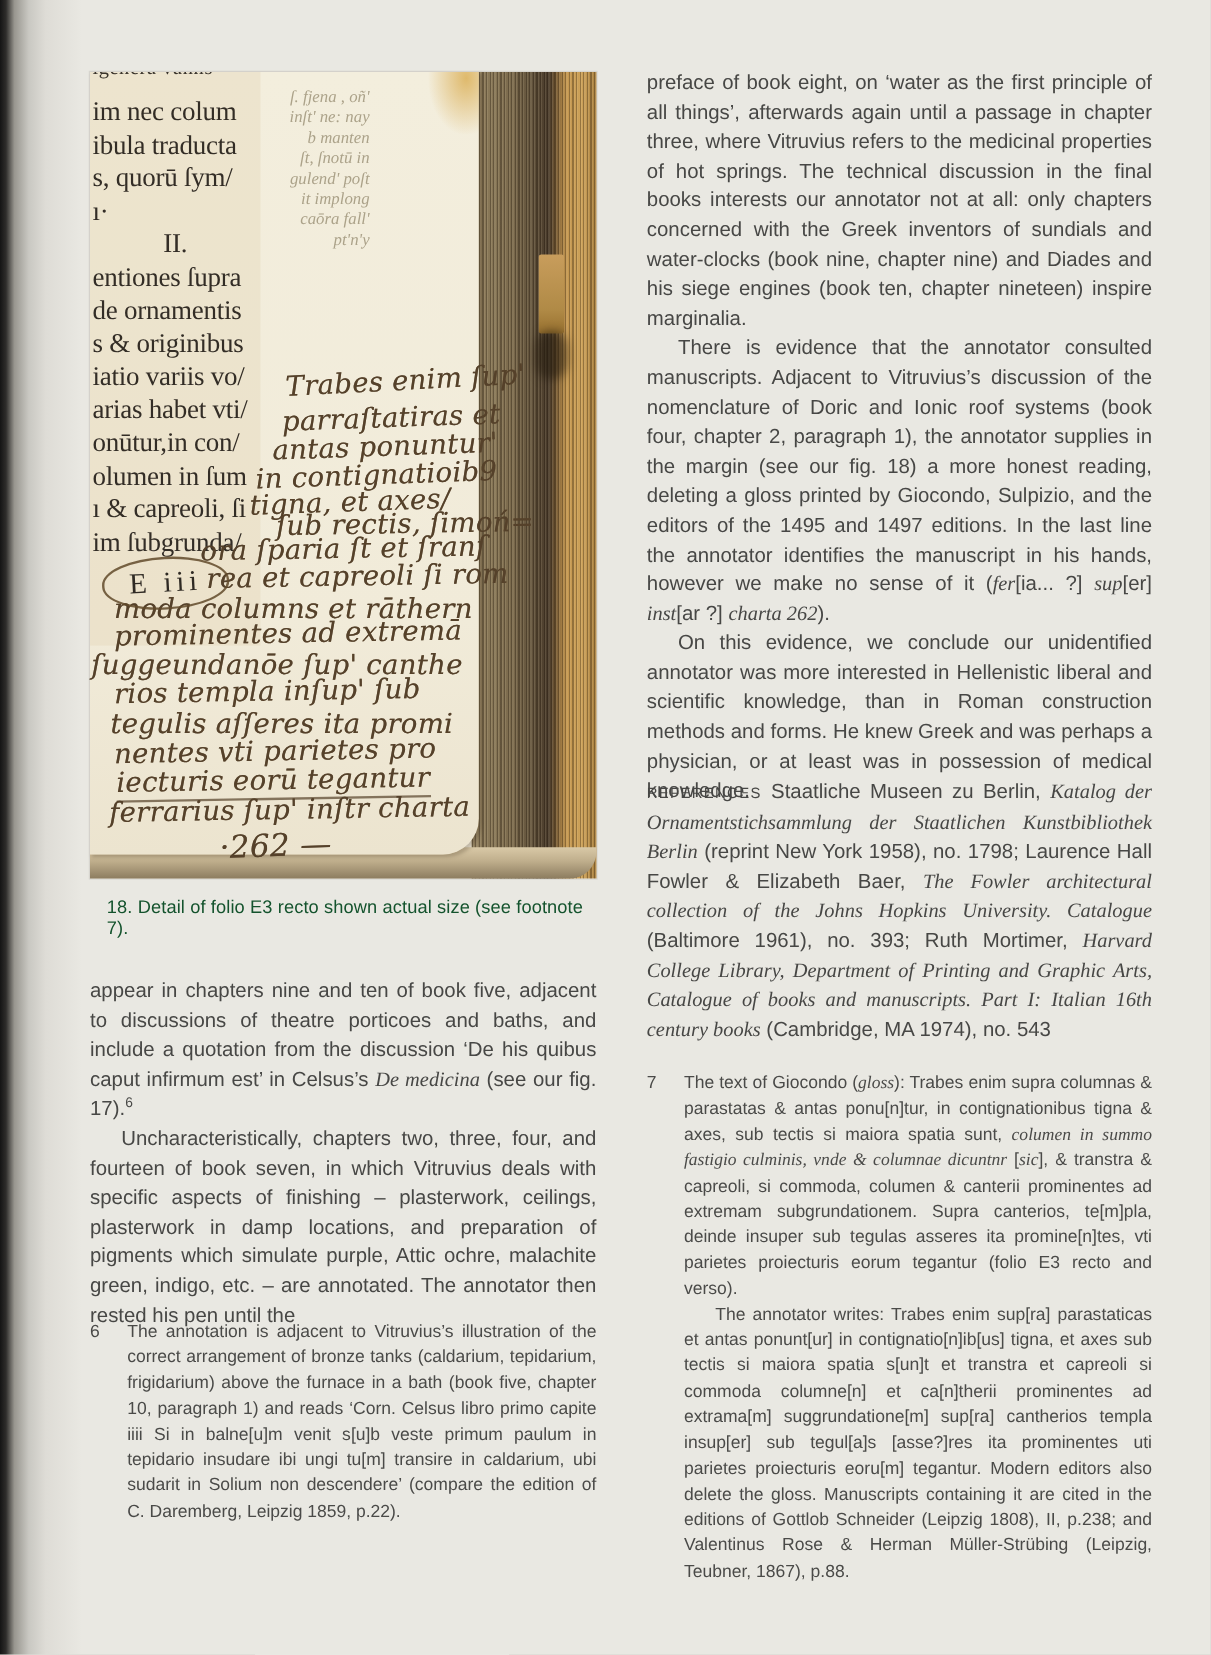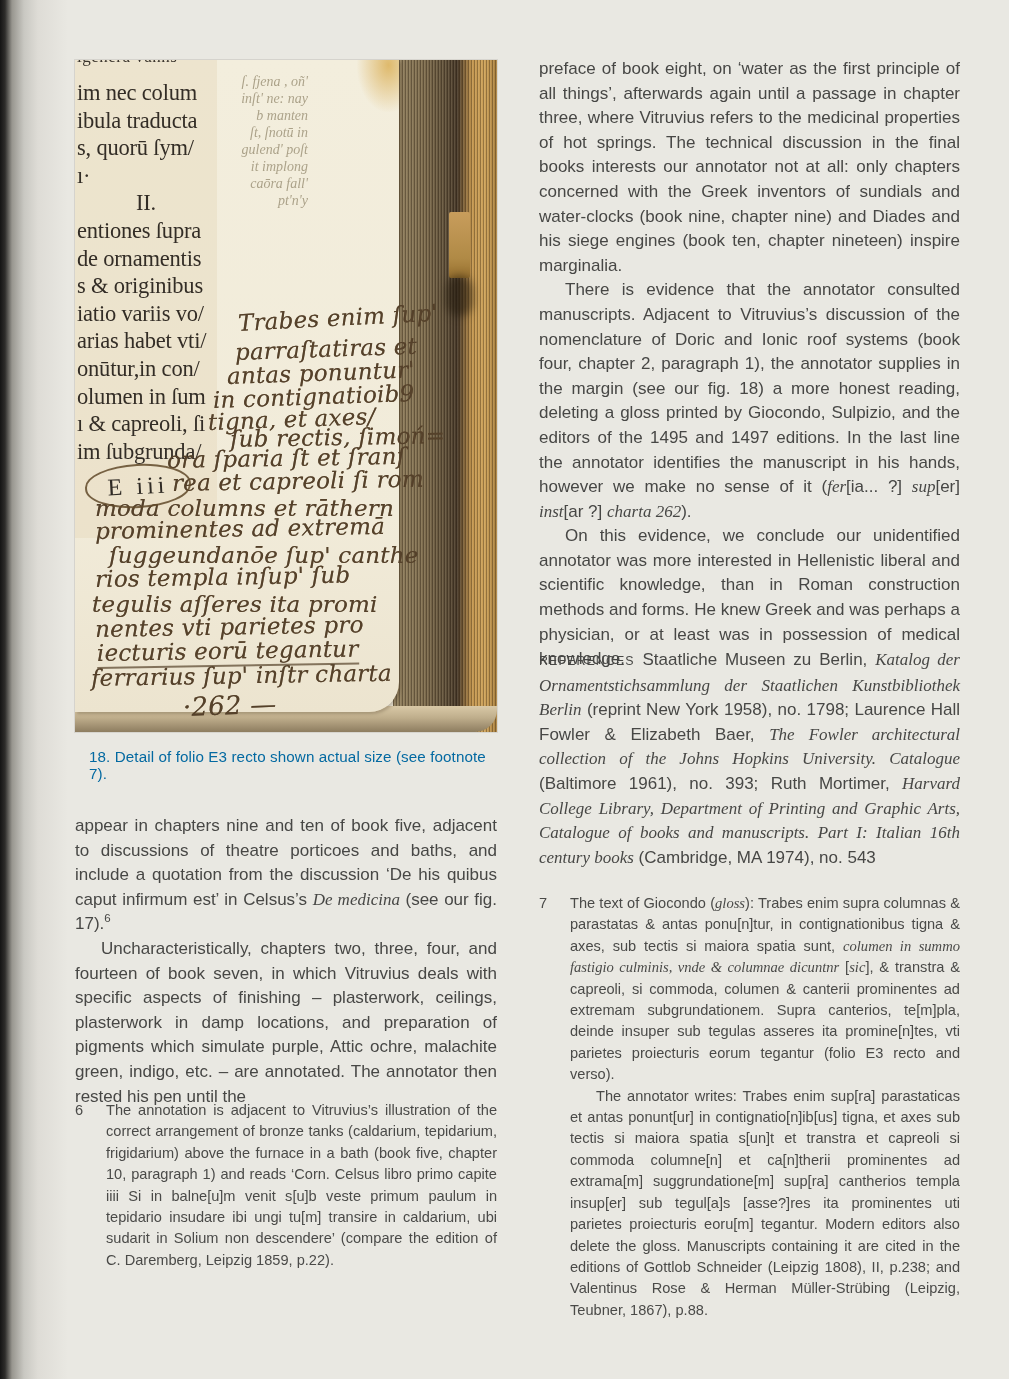--- a/index.html
+++ b/index.html
@@ -20,21 +20,21 @@
   .body-text, .fn{color:#47,4745;}
   .body-text{color:#474745;}
   .para{margin:0;}
   .indent{text-indent:26px;}
   .it{font-style:italic;font-family:Liberation Serif, serif;}
   .sc{font-size:12.4px; letter-spacing:1.1px;}
   .sup{font-size:11.5px; vertical-align:super; line-height:0;}
   .fn{font-size:14.6px; line-height:21.4px; text-align:justify; color:#4a4a48;}
   .fn-block{position:relative; padding-left:31px;}
   .fn-num{position:absolute; left:0; top:0; width:20px; font-size:14.6px;}
-  .caption{font-size:15.2px; color:#0369a1; letter-spacing:.1px;}
+  .caption{font-size:15.2px; color:#14532d; letter-spacing:.1px;}
   
   .figure{
     position:absolute; left:75px; top:60px; width:422px; height:672px;
     background:#efe9d9; box-shadow:0 0 0 1px rgba(90,85,70,.12);
   }
   .foredge{
     position:absolute; right:0; top:0; width:104px; height:672px; z-index:1;
     background:
       repeating-linear-gradient(90deg, rgba(25,15,5,.30) 0 1px, rgba(255,240,205,.10) 1px 2px, rgba(0,0,0,0) 2px 3px),
       linear-gradient(90deg,#91805f 0%,#7d6c4e 30%,#5f503a 50%,#463829 62%,#7d6038 68%,#c2954e 76%,#cda25a 88%,#a87f3e 100%);
@@ -163,21 +163,21 @@
       <div class="hwline" style="left: 163px; top: 250px; transform: rotate(-3deg);">Trabes enim ſup'</div>
           <div class="hwline" style="left: 160px; top: 279px; transform: rotate(-2deg);">parraſtatiras et</div>
           <div class="hwline" style="left: 152px; top: 303px; transform: rotate(-2deg);">antas ponuntur'</div>
           <div class="hwline" style="left: 138px; top: 327px; transform: rotate(-2deg);">in contignatioib9</div>
           <div class="hwline" style="left: 133px; top: 349px; transform: rotate(-2deg);">tigna, et axes/</div>
           <div class="hwline" style="left: 155px; top: 366px; transform: rotate(-1deg);">ſub rectis, ſimoń=</div>
           <div class="hwline" style="left: 92px; top: 387px; transform: rotate(-1deg);">ora ſparia ſt et ſranſ</div>
           <div class="hwline" style="left: 97px; top: 410px; transform: rotate(-1deg);">rea et capreoli ſi rom</div>
           <div class="hwline" style="left: 20px; top: 435px; transform: rotate(0deg);">moda columns et rāthern</div>
           <div class="hwline" style="left: 20px; top: 458px; transform: rotate(-1deg);">prominentes ad extremā</div>
-          <div class="hwline" style="left: 34px; top: 482px; transform: rotate(0deg);">ſuggeundanōe ſup' canthe</div>
+          <div class="hwline" style="left: 1px; top: 482px; transform: rotate(0deg);">ſuggeundanōe ſup' canthe</div>
           <div class="hwline" style="left: 20px; top: 506px; transform: rotate(-1deg);">rios templa inſup' ſub</div>
           <div class="hwline" style="left: 17px; top: 531px; transform: rotate(0deg);">tegulis aſſeres ita promi</div>
           <div class="hwline" style="left: 20px; top: 556px; transform: rotate(-1deg);">nentes vti parietes pro</div>
           <div class="hwline ul" style="left: 22px; top: 580px; transform: rotate(-1deg);">iecturis eorū tegantur</div>
           <div class="hwline" style="left: 16px; top: 605px; transform: rotate(-1deg);">ferrarius ſup' inſtr charta</div>
           <div class="hwline" style="left: 108px; top: 632px; font-size: 26px; transform: rotate(-2deg);">·262 —</div>
         </div>
 
       <div class="sig-circle">
         <span class="sig-text">E iii</span>

